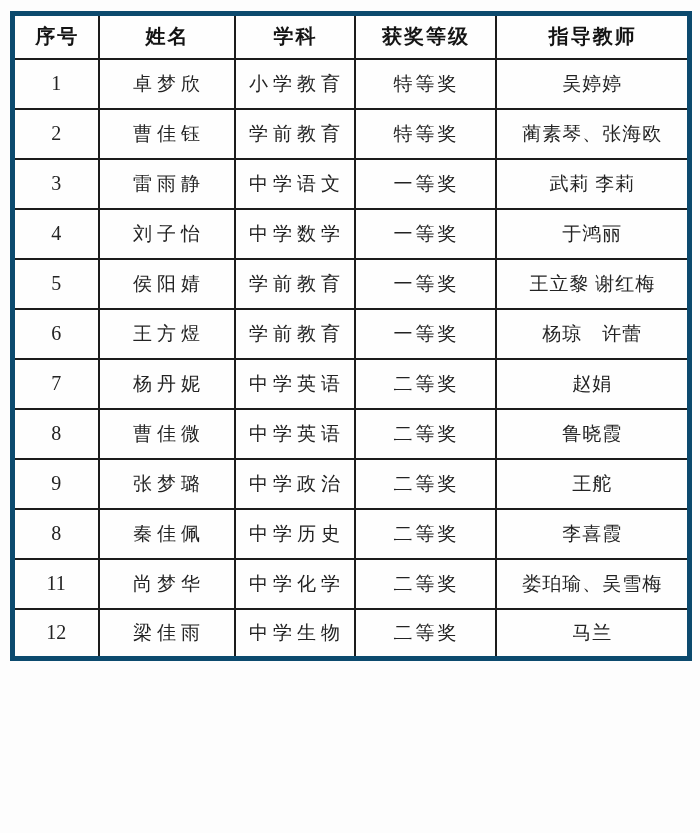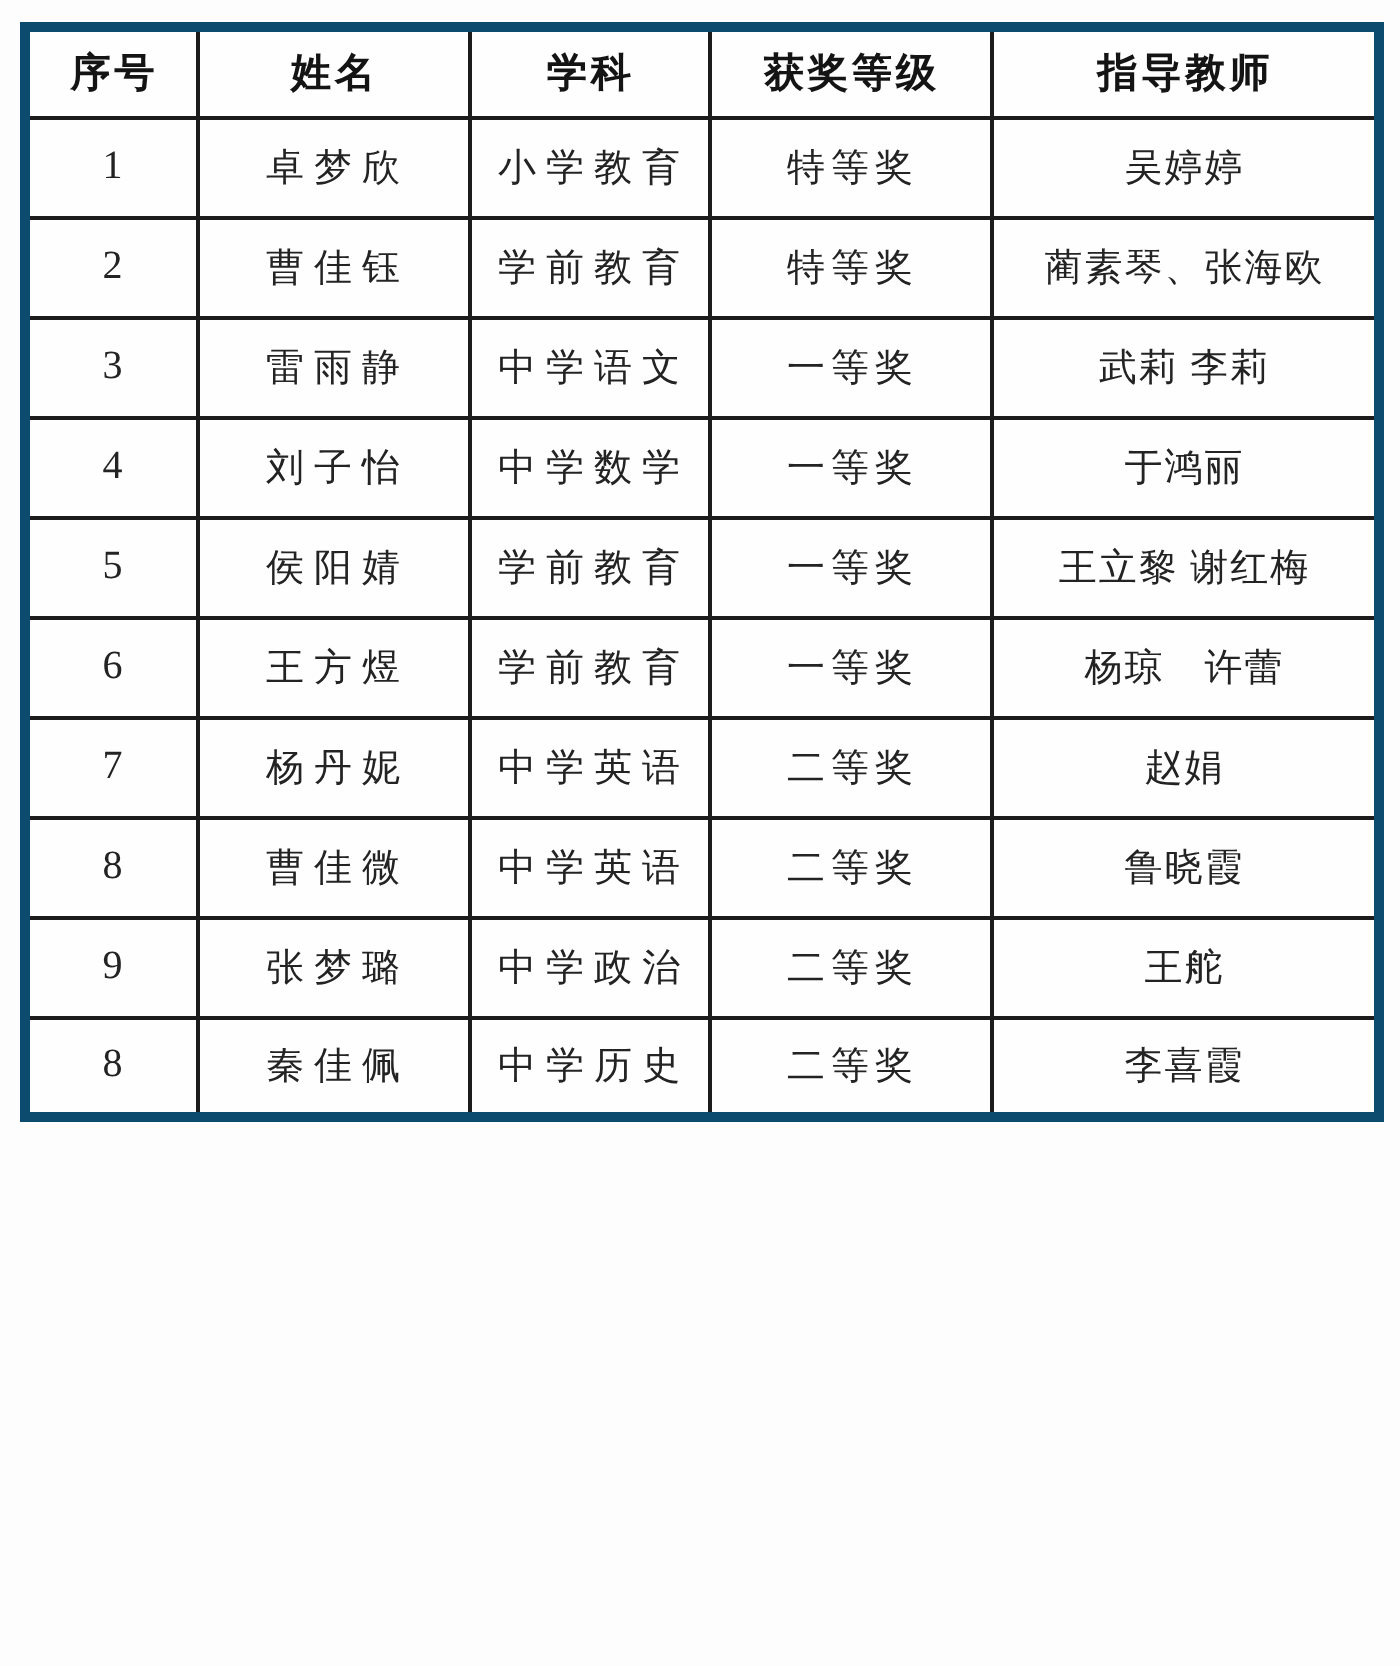--- a/index.html
+++ b/index.html
@@ -151,15 +151,29 @@
           <td class="col-award">二等奖</td>
           <td class="col-teachers">王舵</td>
         </tr>
         <tr>
           <td class="col-index">8</td>
           <td class="col-name">秦佳佩</td>
           <td class="col-subject">中学历史</td>
           <td class="col-award">二等奖</td>
           <td class="col-teachers">李喜霞</td>
         </tr>
+        <tr>
+          <td class="col-index">11</td>
+          <td class="col-name">尚梦华</td>
+          <td class="col-subject">中学化学</td>
+          <td class="col-award">二等奖</td>
+          <td class="col-teachers">娄珀瑜、吴雪梅</td>
+        </tr>
+        <tr>
+          <td class="col-index">12</td>
+          <td class="col-name">梁佳雨</td>
+          <td class="col-subject">中学生物</td>
+          <td class="col-award">二等奖</td>
+          <td class="col-teachers">马兰</td>
+        </tr>
       </tbody>
   </table>
 </div>
 
 </body></html>

